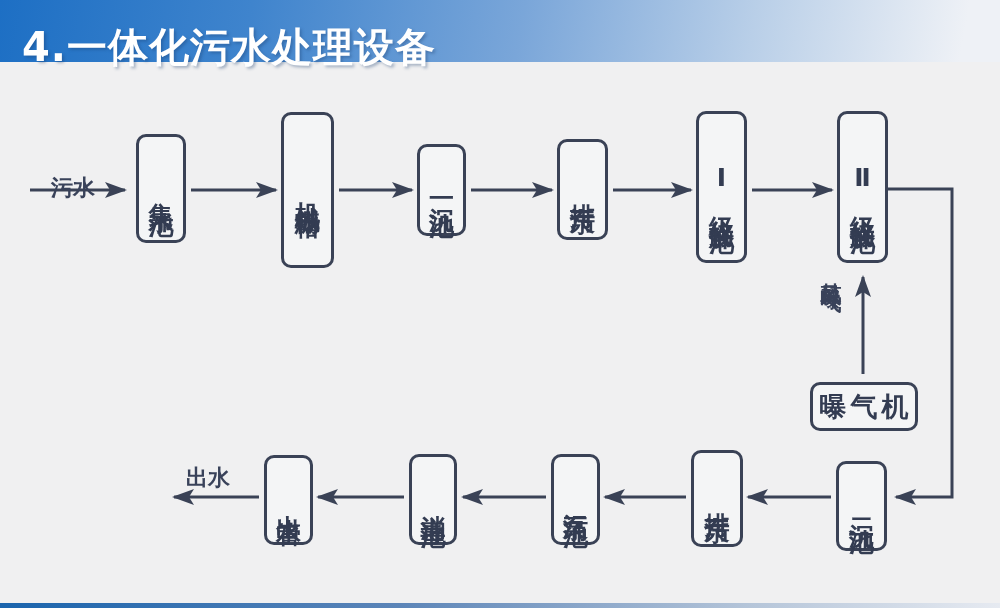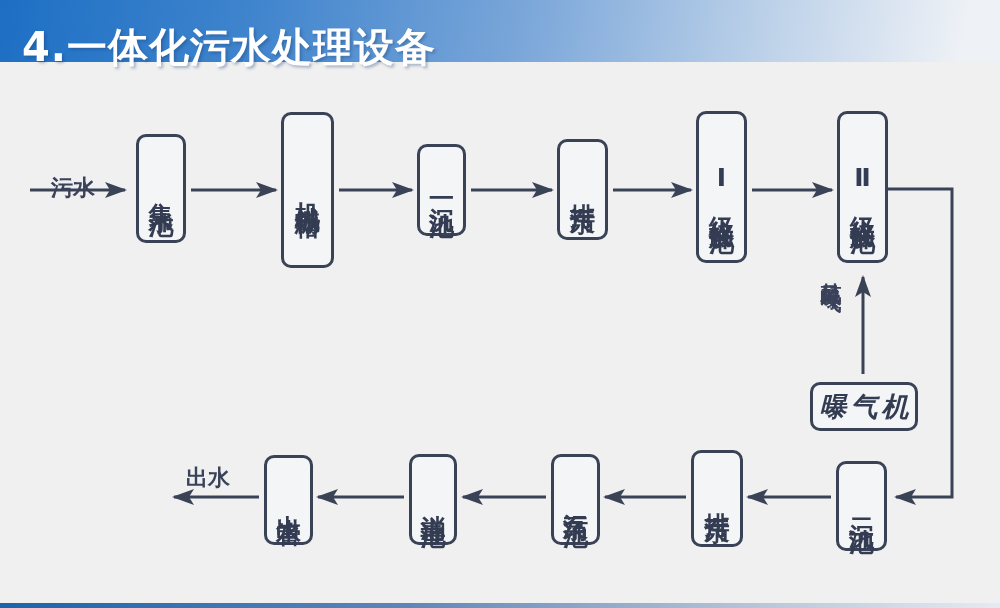--- a/index.html
+++ b/index.html
@@ -28,21 +28,21 @@
   .node{
     position:absolute;box-sizing:border-box;
     border:3px solid #3a4256;border-radius:10px;background:#f4f5f6;
     color:#333c52;display:flex;align-items:center;justify-content:center;
     font-weight:600;
   }
   .node .vtext{
     writing-mode:vertical-rl;text-orientation:upright;
     font-size:25px;line-height:1;letter-spacing:4px;
   }
-  .node .htext{font-size:27px;letter-spacing:4px;line-height:1;padding-left:4px;font-style:italic;}
+  .node .htext{font-size:27px;letter-spacing:4px;line-height:1;padding-left:4px;}
   
   .flowlabel{
     position:absolute;font-size:22px;font-weight:600;color:#39425a;
     text-align:center;line-height:1;
   }
   .flowlabel.vertical{
     writing-mode:vertical-rl;text-orientation:upright;
     font-size:21px;letter-spacing:3px;
   }
   

